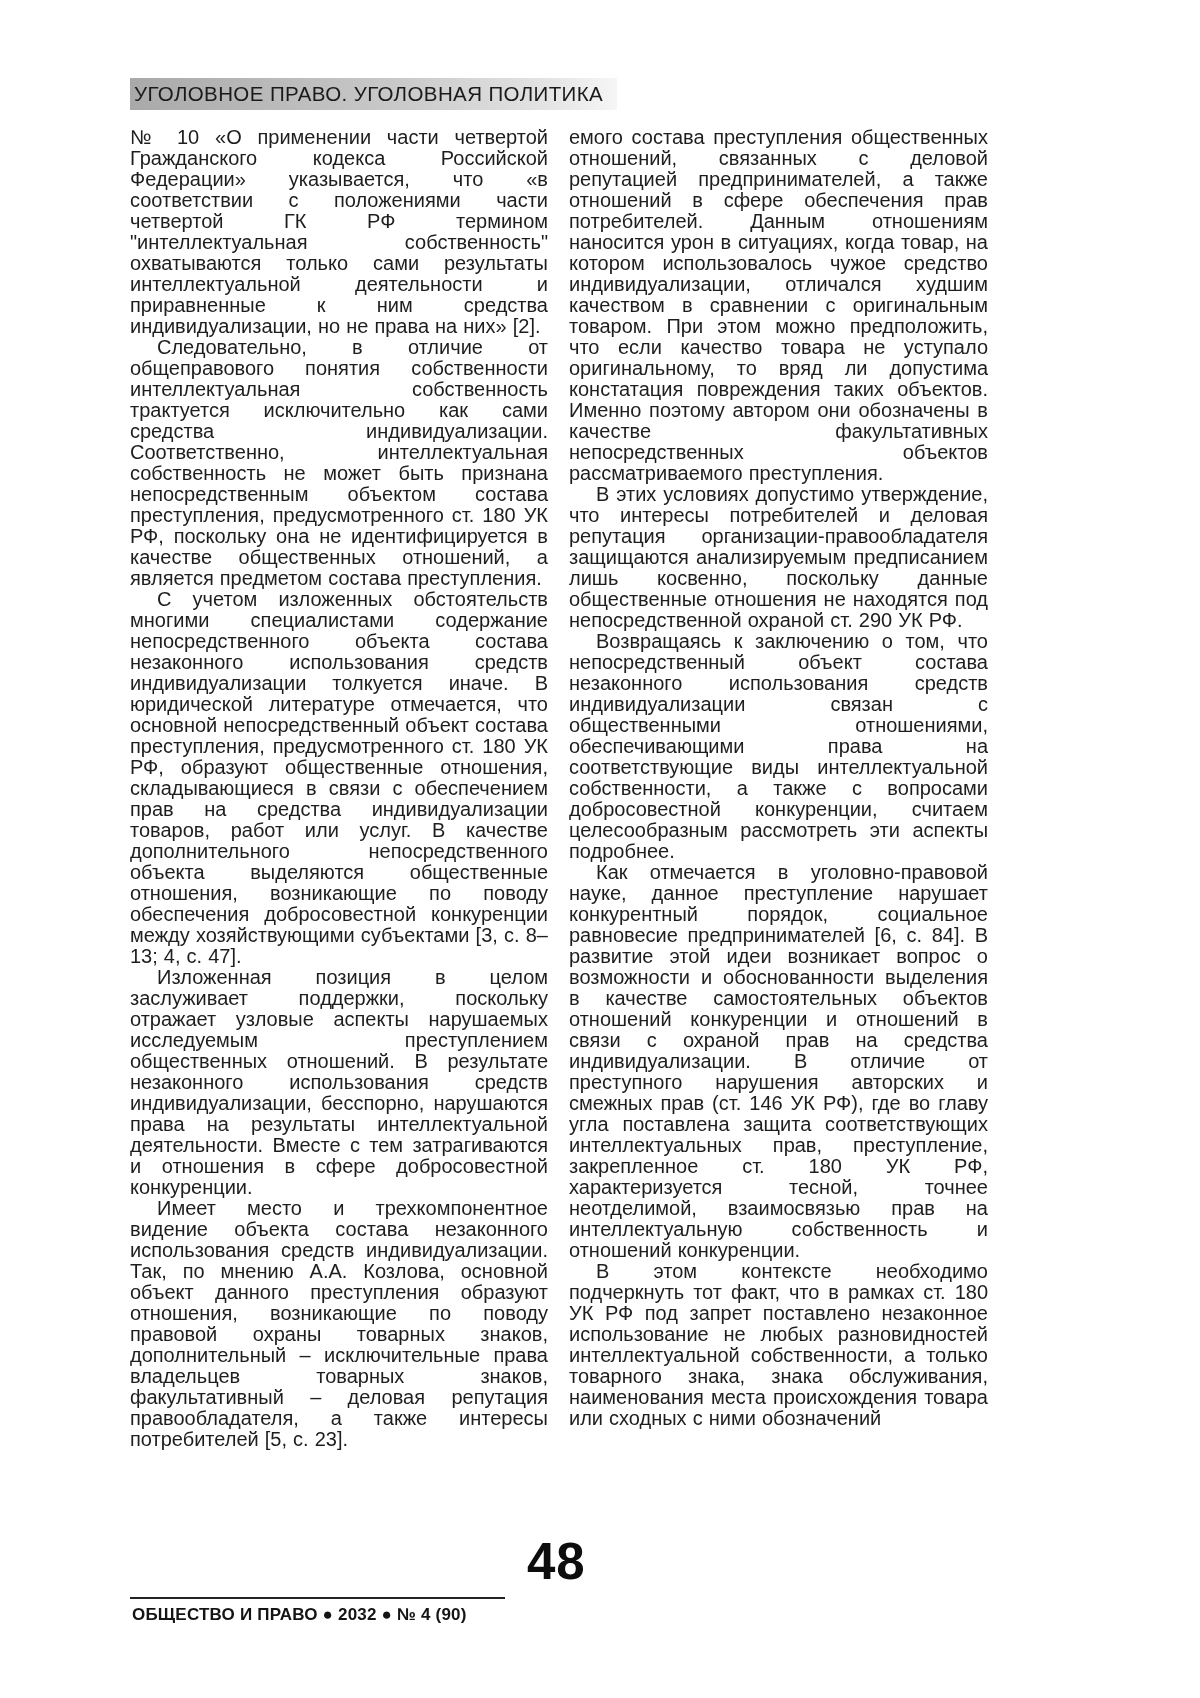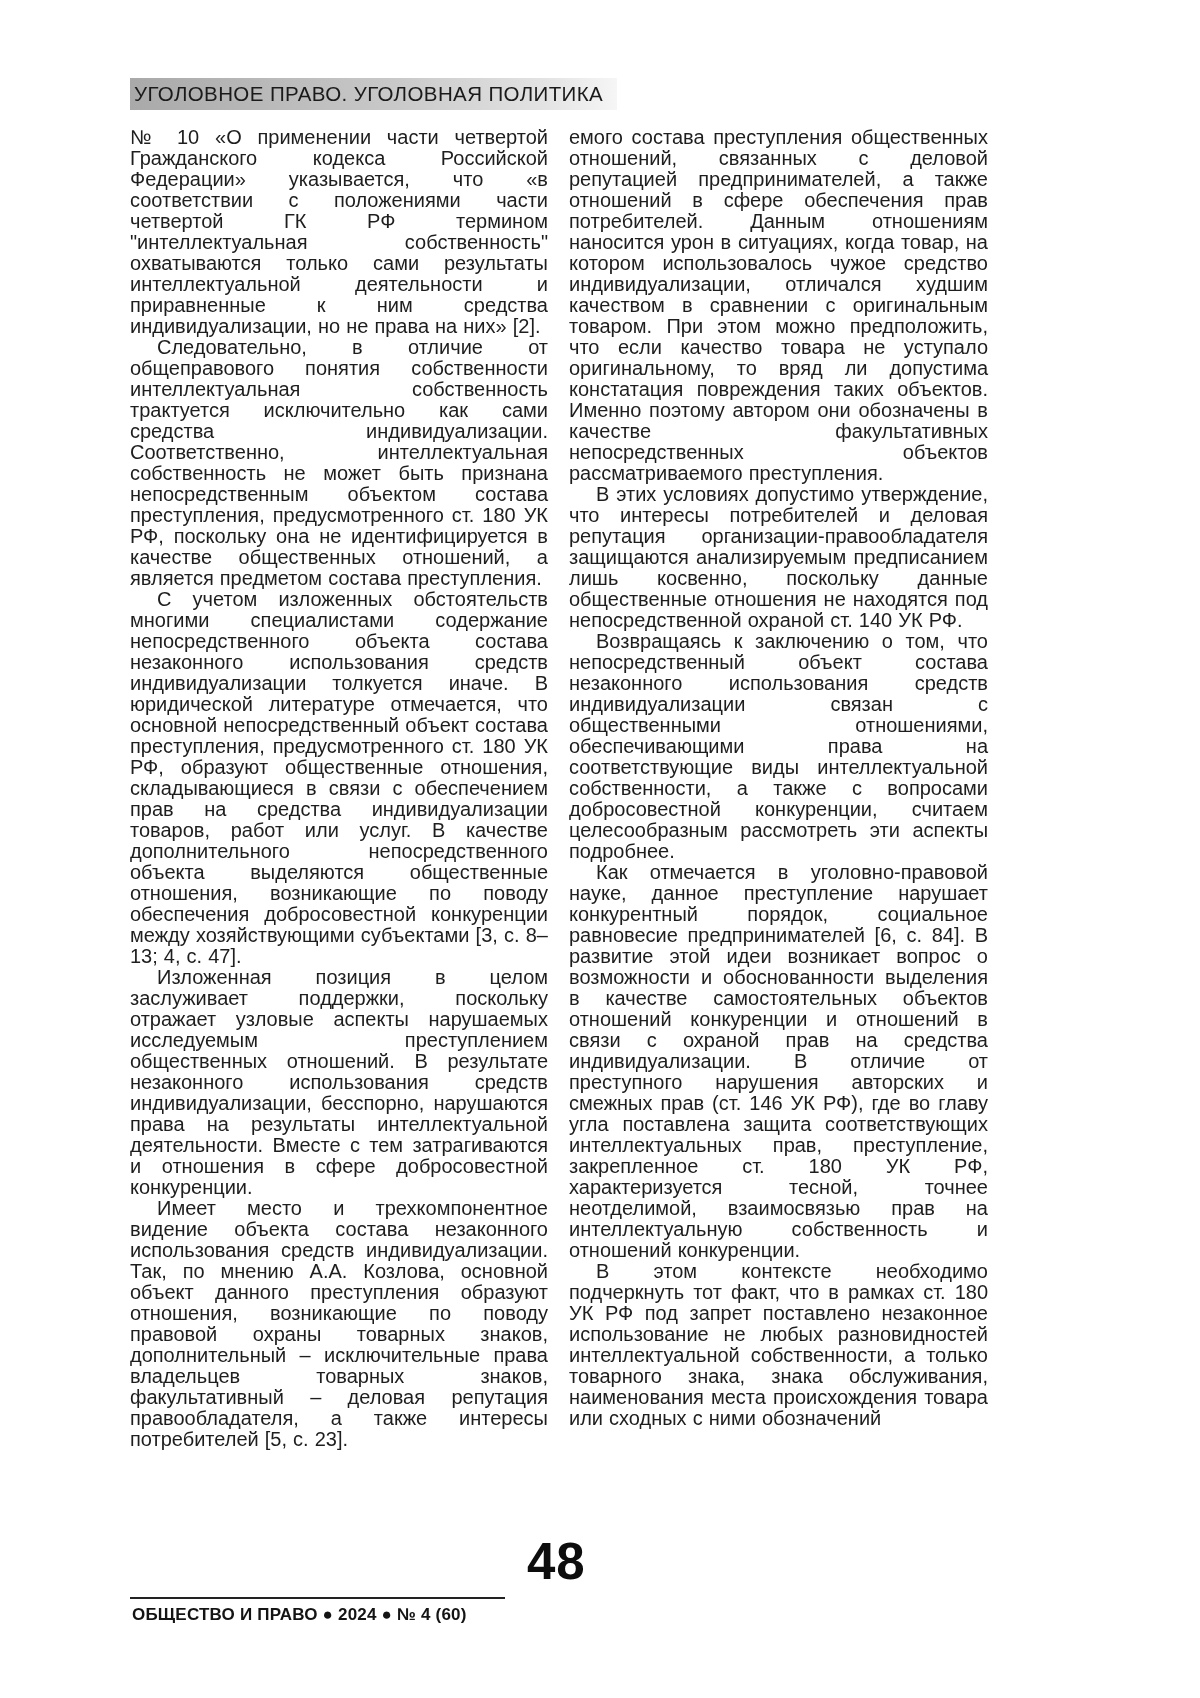--- a/index.html
+++ b/index.html
@@ -90,27 +90,27 @@
       <p class="cont">№ 10 «О применении части четвертой Гражданского кодекса Российской Федерации» указывается, что «в соответствии с положениями части четвертой ГК РФ термином "интеллектуальная собственность" охватываются только сами результаты интеллектуальной деятельности и приравненные к ним средства индивидуализации, но не права на них» [2].</p>
       <p>Следовательно, в отличие от общеправового понятия собственности интеллектуальная собственность трактуется исключительно как сами средства индивидуализации. Соответственно, интеллектуальная собственность не может быть признана непосредственным объектом состава преступления, предусмотренного ст. 180 УК РФ, поскольку она не идентифицируется в качестве общественных отношений, а является предметом состава преступления.</p>
       <p>С учетом изложенных обстоятельств многими специалистами содержание непосредственного объекта состава незаконного использования средств индивидуализации толкуется иначе. В юридической литературе отмечается, что основной непосредственный объект состава преступления, предусмотренного ст. 180 УК РФ, образуют общественные отношения, складывающиеся в связи с обеспечением прав на средства индивидуализации товаров, работ или услуг. В качестве дополнительного непосредственного объекта выделяются общественные отношения, возникающие по поводу обеспечения добросовестной конкуренции между хозяйствующими субъектами [3, с. 8–13; 4, с. 47].</p>
       <p>Изложенная позиция в целом заслуживает поддержки, поскольку отражает узловые аспекты нарушаемых исследуемым преступлением общественных отношений. В результате незаконного использования средств индивидуализации, бесспорно, нарушаются права на результаты интеллектуальной деятельности. Вместе с тем затрагиваются и отношения в сфере добросовестной конкуренции.</p>
       <p>Имеет место и трехкомпонентное видение объекта состава незаконного использования средств индивидуализации. Так, по мнению А.А. Козлова, основной объект данного преступления образуют отношения, возникающие по поводу правовой охраны товарных знаков, дополнительный – исключительные права владельцев товарных знаков, факультативный – деловая репутация правообладателя, а также интересы потребителей [5, с. 23].</p>
 
     </div>
 
     <div class="col right">
       <p class="cont">емого состава преступления общественных отношений, связанных с деловой репутацией предпринимателей, а также отношений в сфере обеспечения прав потребителей. Данным отношениям наносится урон в ситуациях, когда товар, на котором использовалось чужое средство индивидуализации, отличался худшим качеством в сравнении с оригинальным товаром. При этом можно предположить, что если качество товара не уступало оригинальному, то вряд ли допустима констатация повреждения таких объектов. Именно поэтому автором они обозначены в качестве факультативных непосредственных объектов рассматриваемого преступления.</p>
-      <p>В этих условиях допустимо утверждение, что интересы потребителей и деловая репутация организации-правообладателя защищаются анализируемым предписанием лишь косвенно, поскольку данные общественные отношения не находятся под непосредственной охраной ст. 140 УК РФ.</p>
+      <p>В этих условиях допустимо утверждение, что интересы потребителей и деловая репутация организации-правообладателя защищаются анализируемым предписанием лишь косвенно, поскольку данные общественные отношения не находятся под непосредственной охраной ст. 290 УК РФ.</p>
       <p>Возвращаясь к заключению о том, что непосредственный объект состава незаконного использования средств индивидуализации связан с общественными отношениями, обеспечивающими права на соответствующие виды интеллектуальной собственности, а также с вопросами добросовестной конкуренции, считаем целесообразным рассмотреть эти аспекты подробнее.</p>
       <p>Как отмечается в уголовно-правовой науке, данное преступление нарушает конкурентный порядок, социальное равновесие предпринимателей [6, с. 84]. В развитие этой идеи возникает вопрос о возможности и обоснованности выделения в качестве самостоятельных объектов отношений конкуренции и отношений в связи с охраной прав на средства индивидуализации. В отличие от преступного нарушения авторских и смежных прав (ст. 146 УК РФ), где во главу угла поставлена защита соответствующих интеллектуальных прав, преступление, закрепленное ст. 180 УК РФ, характеризуется тесной, точнее неотделимой, взаимосвязью прав на интеллектуальную собственность и отношений конкуренции.</p>
       <p>В этом контексте необходимо подчеркнуть тот факт, что в рамках ст. 180 УК РФ под запрет поставлено незаконное использование не любых разновидностей интеллектуальной собственности, а только товарного знака, знака обслуживания, наименования места происхождения товара или сходных с ними обозначений</p>
     </div>
 
   </div>
 
 </div>
 
 <div class="page-number">48</div>
 
 <div class="footer-rule"></div>
 
-<div class="journal-footer">ОБЩЕСТВО И ПРАВО ● 2024 ● № 4 (60)</div>
+<div class="journal-footer">ОБЩЕСТВО И ПРАВО ● 2032 ● № 4 (90)</div>
 
 </body></html>

